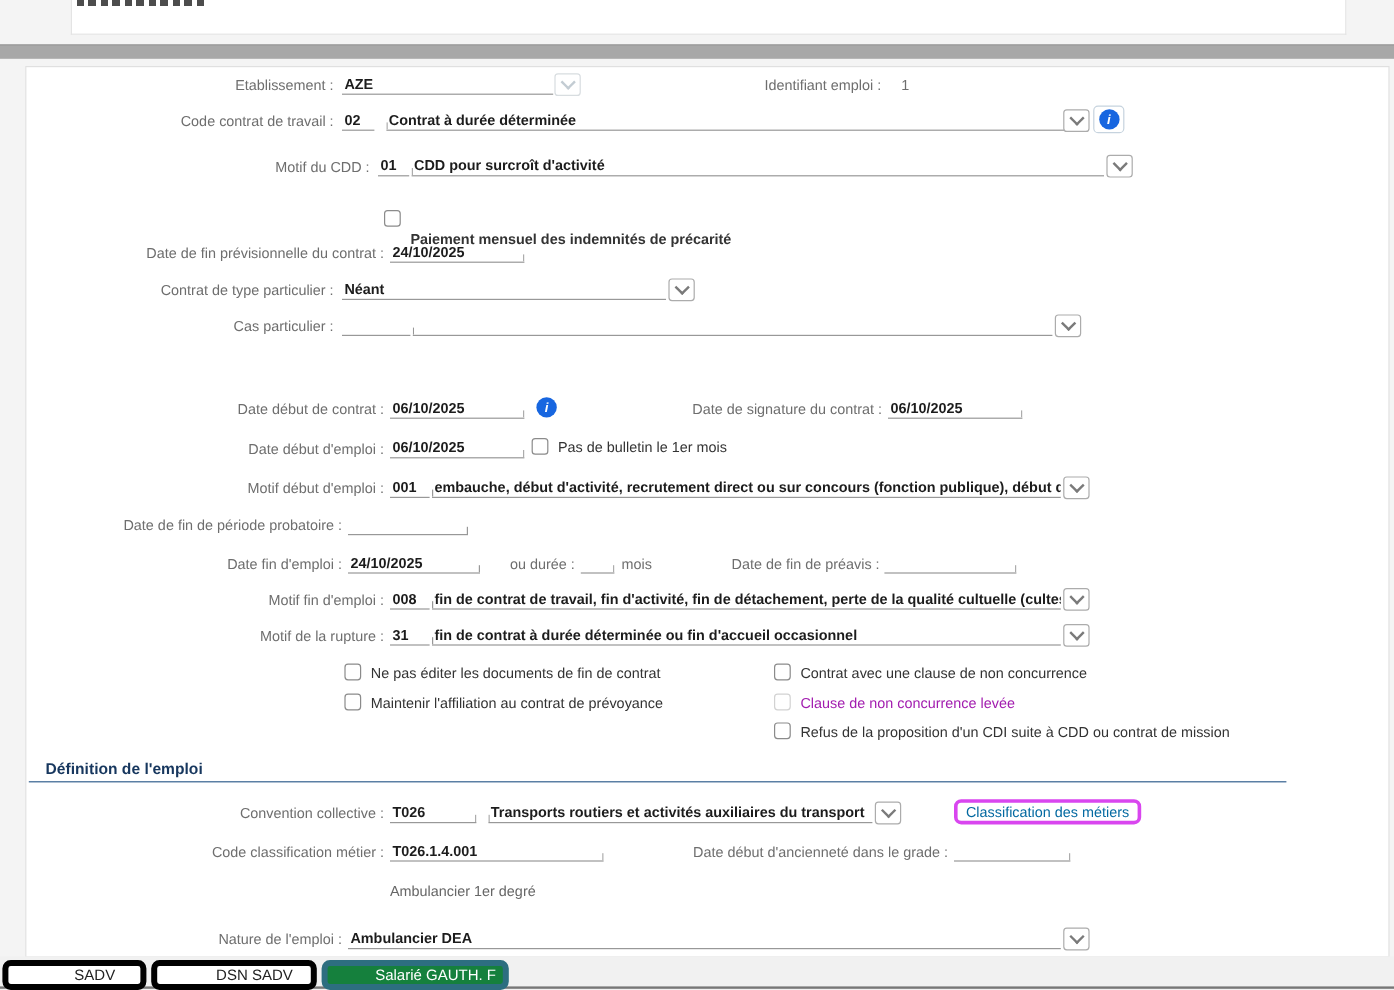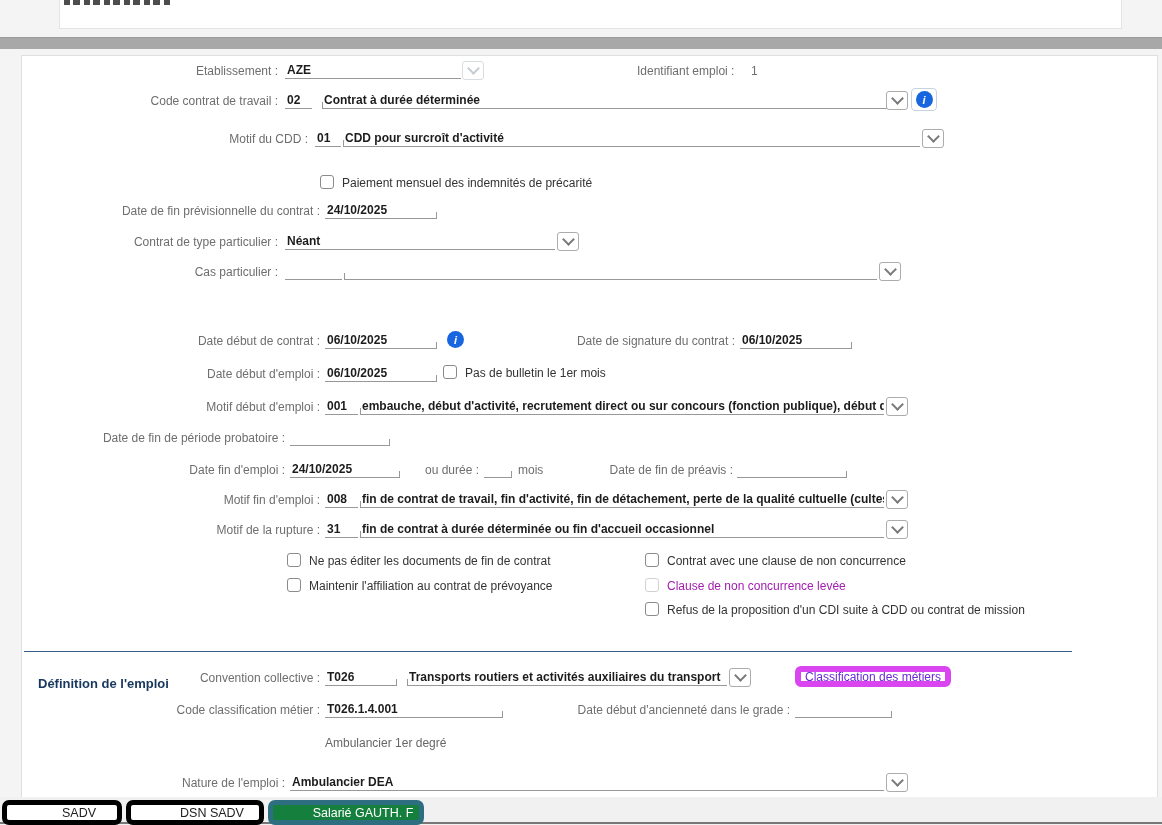--- a/index.html
+++ b/index.html
@@ -33,24 +33,24 @@
   .cb.disabled{border-color:#d2d2d2;}
   .cblabel{position:absolute;color:#333;white-space:nowrap;}
   .cblabel.dim{color:#a21caf;}
   
   .info{width:17px;height:17px;border-radius:50%;background:#1766e0;color:#fff;font-size:11px;font-weight:700;
         font-style:italic;display:flex;align-items:center;justify-content:center;}
   .info.abs{position:absolute;}
   .info-box{position:absolute;width:26px;height:23px;border:1px solid #c6d3de;border-radius:4px;
             display:flex;align-items:center;justify-content:center;box-sizing:border-box;}
   
-  .btn{position:absolute;height:21px;background:#fff;border:6px solid #d946ef;border-radius:6px;color:#6d28d9;
+  .btn{position:absolute;height:21px;background:#fff;border:3px solid #d946ef;border-radius:6px;color:#0369a1;
        display:flex;align-items:center;justify-content:center;padding:0 10px;box-sizing:border-box;white-space:nowrap;}
   
-  .section-title{position:absolute;font-size:13px;font-weight:700;color:#17375e;white-space:nowrap;margin-top:43px;}
+  .section-title{position:absolute;font-size:13px;font-weight:700;color:#17375e;white-space:nowrap;}
   .section-line{position:absolute;height:1px;background:#33608e;}
   
   .tabstrip{position:absolute;left:0;top:797px;width:1162px;height:28px;background:#f1f1f1;}
   .tab-baseline{position:absolute;left:0;top:25px;width:1162px;height:2px;background:#777;}
   .tab{position:absolute;top:3px;height:25px;border-radius:7px;background:#fff;border:5px solid #000000;color:#222;
        display:flex;align-items:center;justify-content:center;box-sizing:border-box;font-size:12.5px;padding-left:34px;}
   .tab.active{background:#15803d;border-color:#2d6e80;color:#fff;}
 </style>
 </head>
 <body>
@@ -83,21 +83,21 @@
   </div>
 
   <div class="lbl r" style="left:130px;top:132px;width:178px;">Motif du CDD :</div>
   <div class="ufield" style="left:315px;top:129px;width:26px;">01</div>
   <div class="ufield tick-l" style="left:343px;top:129px;width:577px;">CDD pour surcroît d'activité</div>
   <div class="dd" style="left:922px;top:129px;">
       <span class="chev"></span>
     </div>
 
   <div class="cb" style="left:320px;top:175px;"></div>
-  <div class="cblabel" style="left:342px;top:176px;">Paiement mensuel des indemnités de précarité</div>
+  <div class="cblabel" style="left:342px;top:192px;font-weight:bold;">Paiement mensuel des indemnités de précarité</div>
 
   <div class="lbl r" style="left:88px;top:204px;width:232px;">Date de fin prévisionnelle du contrat :</div>
   <div class="ufield tick-r" style="left:325px;top:201px;width:112px;">24/10/2025</div>
 
   <div class="lbl r" style="left:100px;top:235px;width:178px;">Contrat de type particulier :</div>
   <div class="ufield" style="left:285px;top:232px;width:270px;">Néant</div>
   <div class="dd" style="left:557px;top:232px;">
       <span class="chev"></span>
     </div>
 

